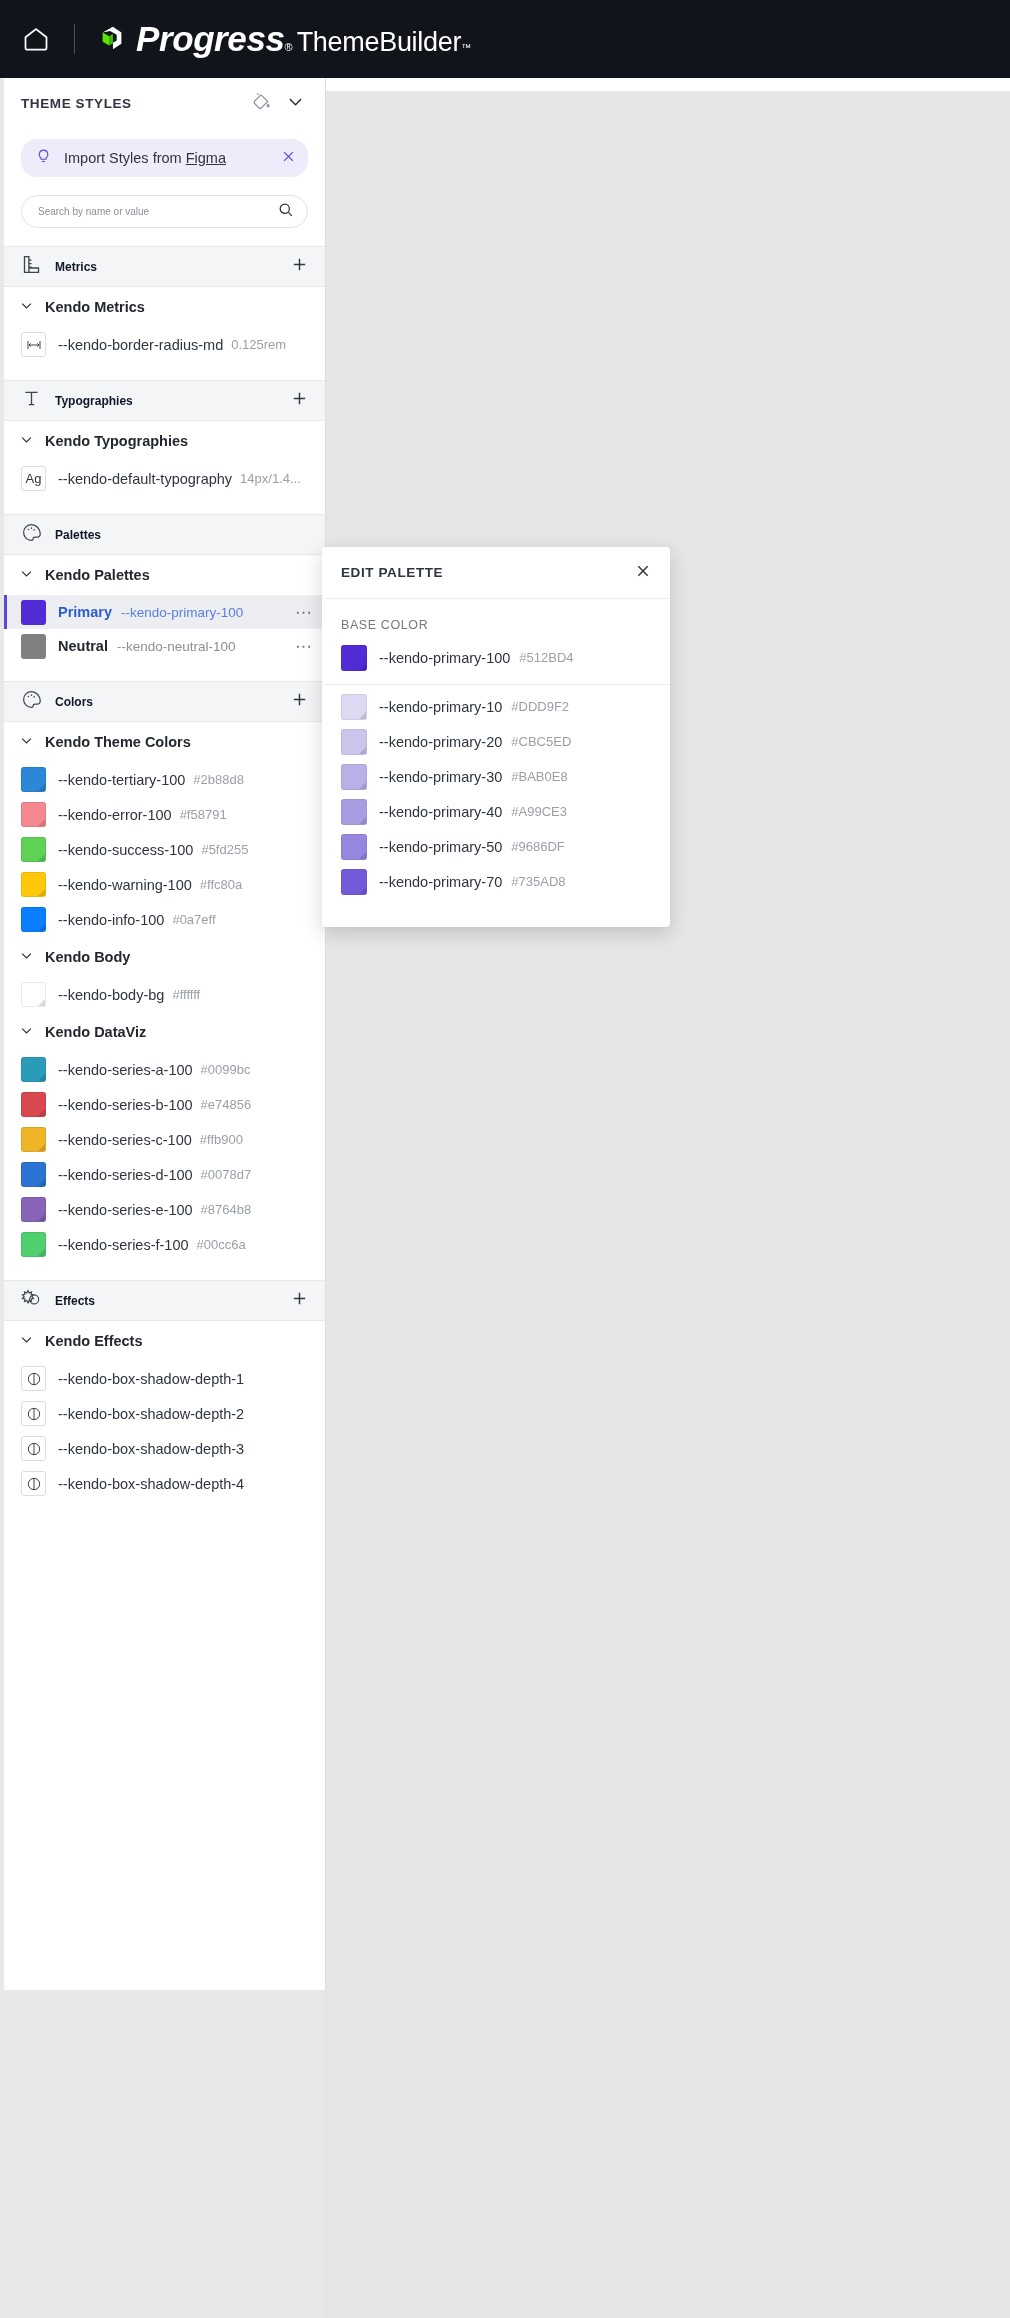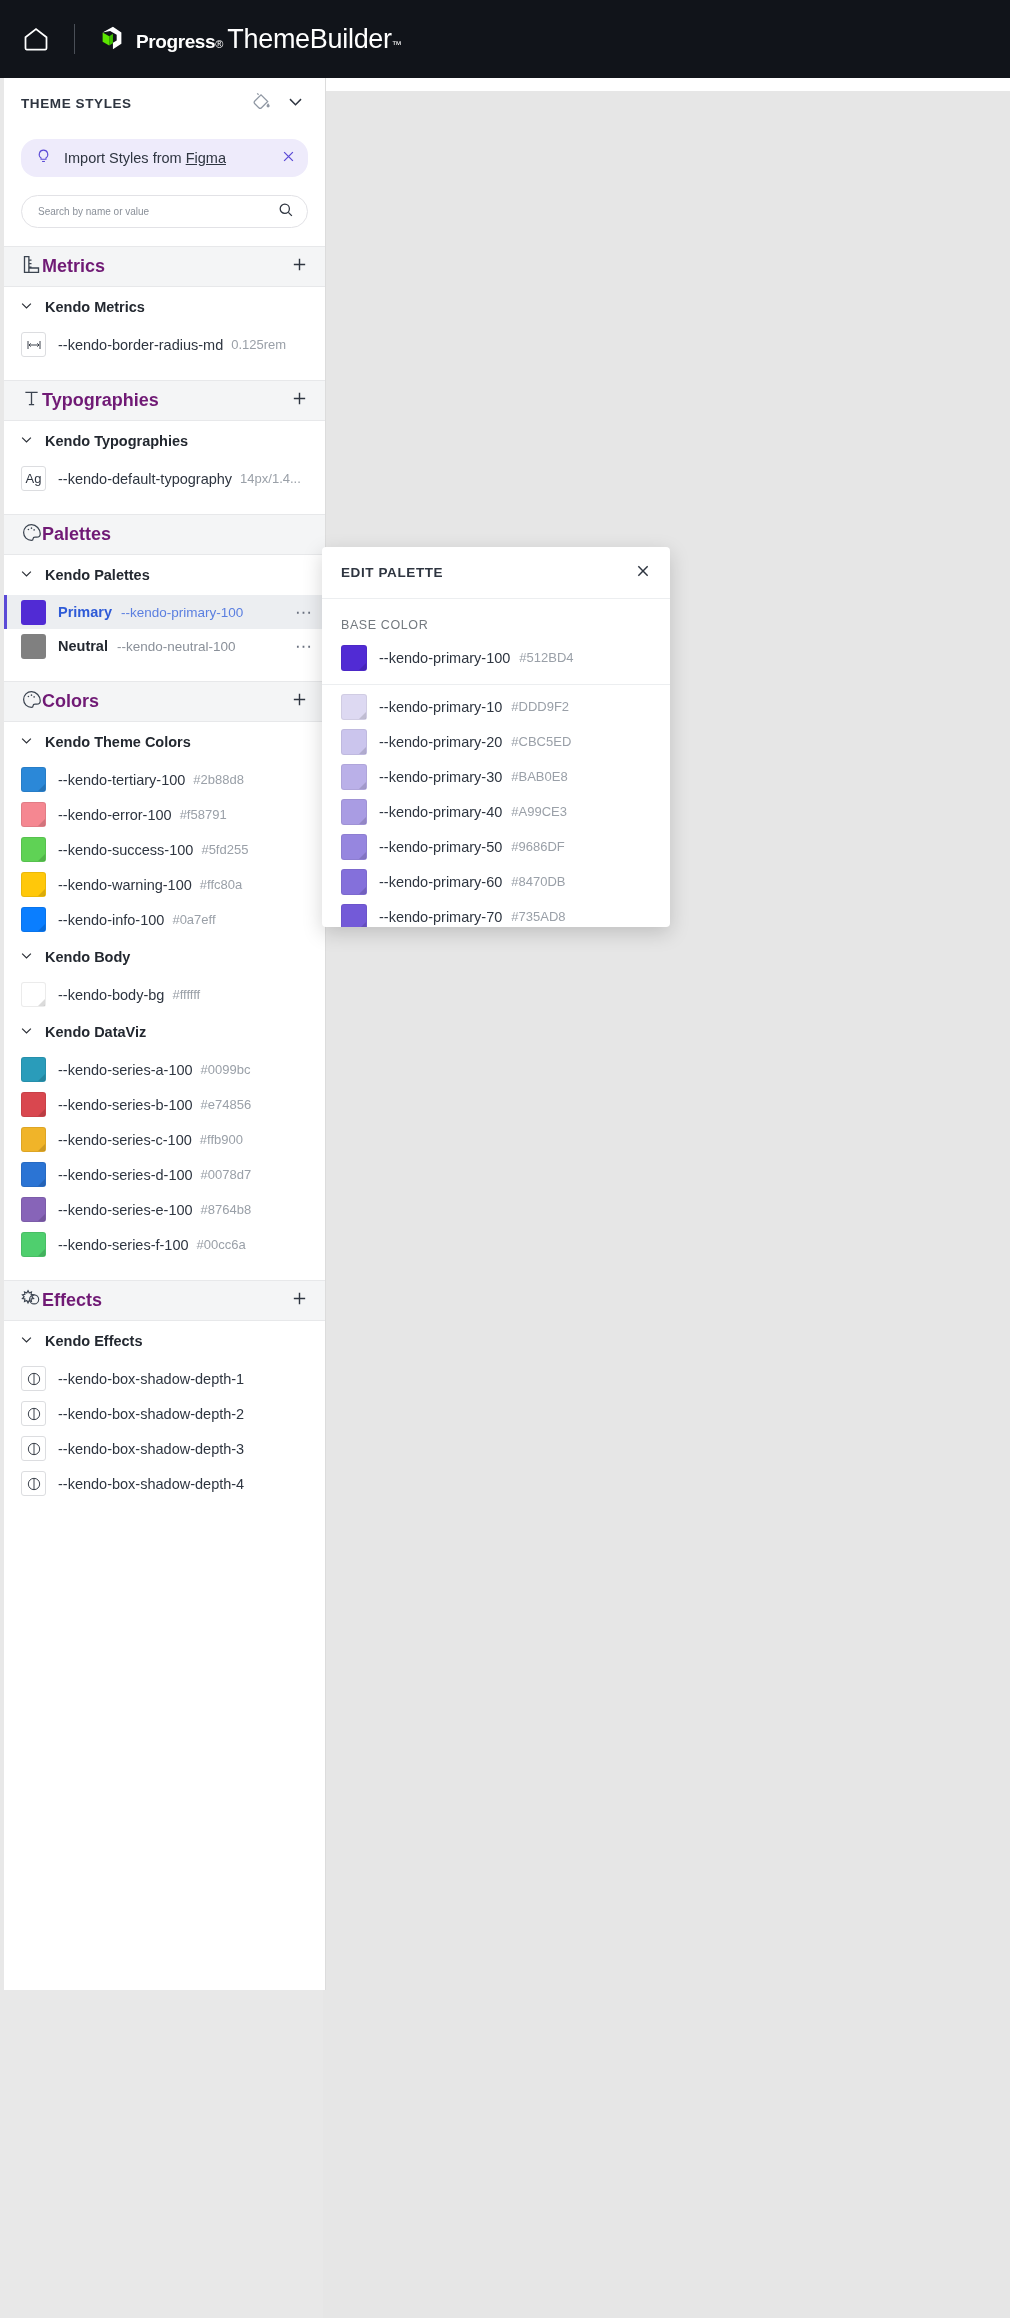--- a/index.html
+++ b/index.html
@@ -22,21 +22,21 @@
     padding-left: 22px;
     z-index: 30;
   }
   .home-icon { width: 28px; height: 28px; color: #ffffff; display:block; }
   .topbar-divider {
     width: 1px; height: 30px; background: #4a4f57;
     margin: 0 22px 0 24px;
   }
   .brand { display: flex; align-items: baseline; color: #fff; }
   .brand-logo { width: 30px; height: 30px; margin-right: 9px; align-self: center; }
-  .brand-progress { font-size: 19px; font-weight: bold; letter-spacing: -0.4px; }
+  .brand-progress { font-size: 35px; font-weight: bold; letter-spacing: -0.4px; font-style: italic; }
   .brand-reg { font-size: 11px; vertical-align: super; margin-right: 4px;}
   .brand-tb { font-size: 27px; font-weight: 300; letter-spacing: -0.3px; }
   .brand-tm { font-size: 10px; vertical-align: super; }
 
   
   .sidebar {
     position: absolute; top: 78px; left: 4px;
     width: 322px; height: 1912px;
     background: #ffffff;
     border-right: 1px solid #dcdcdc;
@@ -92,22 +92,22 @@
     margin-top: 18px;
     height: 41px;
     background: #f4f5f6;
     border-top: 1px solid #e7e8ea;
     border-bottom: 1px solid #e7e8ea;
     display: flex; align-items: center;
     padding: 0 17px 0 17px;
   }
   .sec-icon { width: 21px; height: 21px; color: #3b4450; flex: none; }
   .sec-label {
-    flex: 1;
-    font-size: 18px; font-weight: bold; color: #701a75;
+    margin-left: 13px; flex: 1;
+    font-size: 12px; font-weight: bold; color: #0f172a;
   }
   .sec-plus { width: 17px; height: 17px; color: #2e3540; cursor: pointer; }
 
   
   .grp-head {
     height: 40px;
     display: flex; align-items: center;
     padding-left: 15px;
   }
   .grp-chev { width: 15px; height: 15px; color: #2b2f36; flex:none; }
@@ -548,25 +548,20 @@
             <span class="pop-swatch" style="background: rgb(169, 156, 227);"></span>
             <span class="pop-name">--kendo-primary-40</span>
             <span class="pop-val">#A99CE3</span>
           </div>
           <div class="pop-row">
             <span class="pop-swatch" style="background: rgb(150, 134, 223);"></span>
             <span class="pop-name">--kendo-primary-50</span>
             <span class="pop-val">#9686DF</span>
           </div>
           <div class="pop-row">
-            <span class="pop-swatch" style="background: rgb(132, 112, 219);"></span>
-            <span class="pop-name">--kendo-primary-60</span>
-            <span class="pop-val">#8470DB</span>
-          </div>
-          <div class="pop-row">
             <span class="pop-swatch" style="background: rgb(115, 90, 216);"></span>
             <span class="pop-name">--kendo-primary-70</span>
             <span class="pop-val">#735AD8</span>
           </div>
         </div>
     </div>
   </div>
 
 </div>
 

